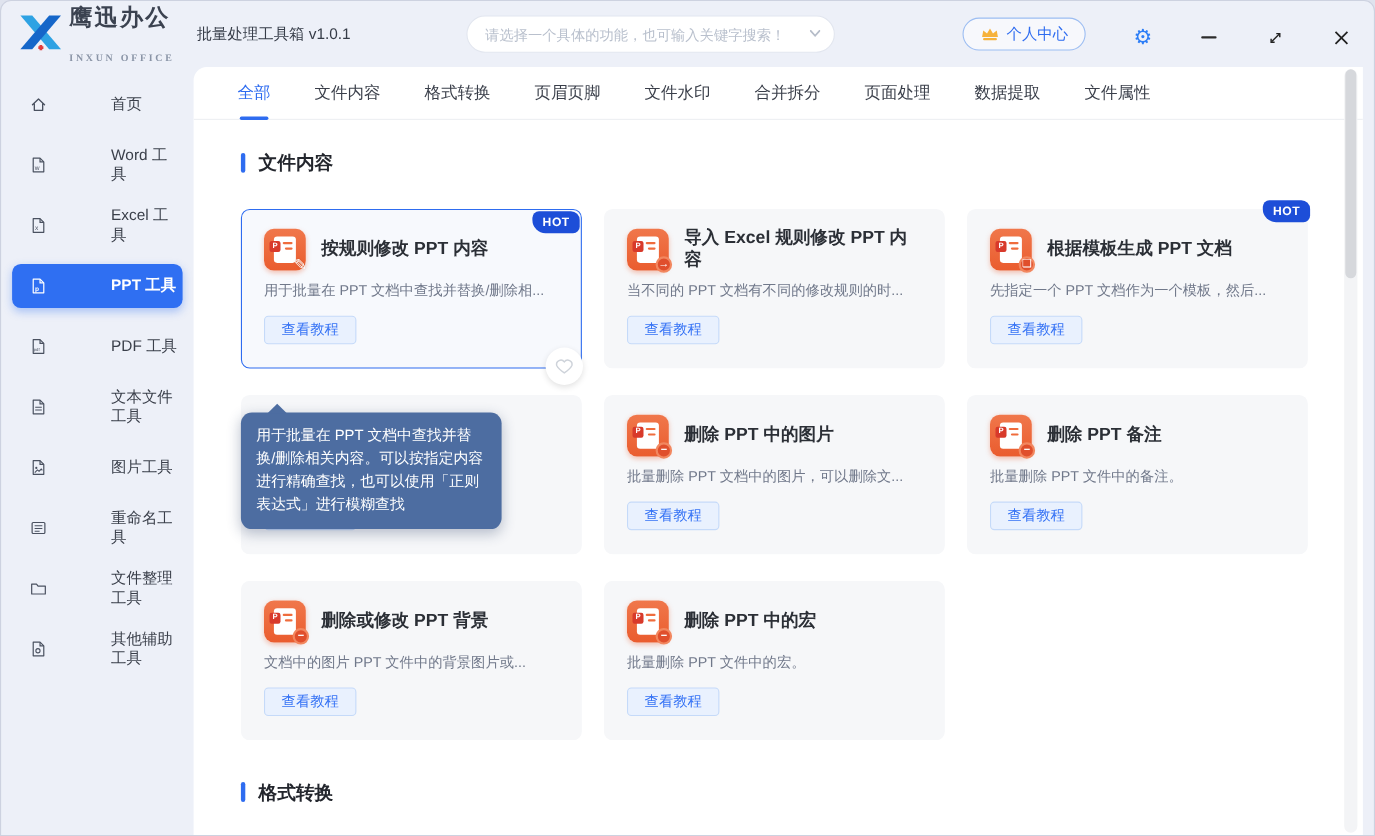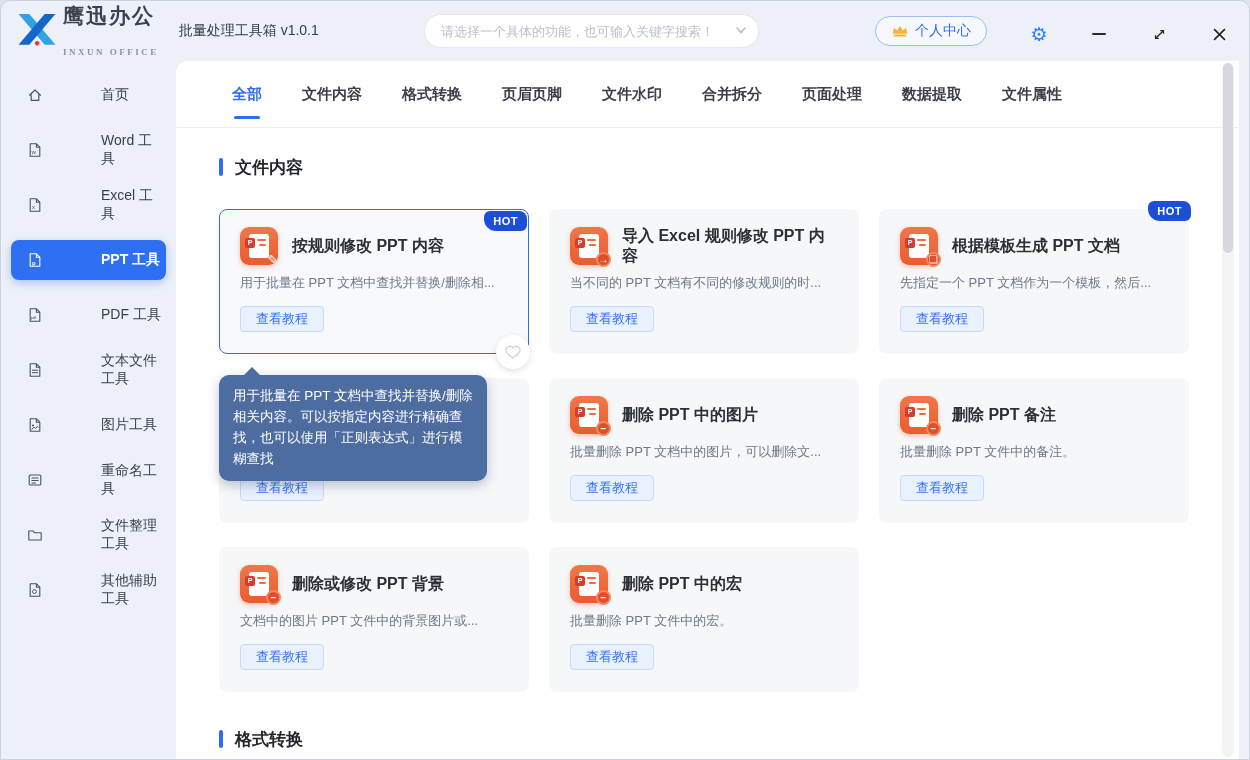--- a/index.html
+++ b/index.html
@@ -42,21 +42,21 @@
   .side-item { display:flex; align-items:center; height:40px; margin-bottom:15px; padding:0 0 0 16px;
       border-radius:8px; color:#3a3f4a; font-size:14px; cursor:pointer;gap:48px; }
   .side-item .side-icon { width:16px; height:16px; margin-right:10px; color:#4a5160; flex:0 0 auto; }
   .side-item .side-icon svg { width:16px; height:16px; display:block; }
   .side-item.active { background:#2f6ff2; color:#fff; font-weight:bold; box-shadow:0 3px 8px rgba(47,111,242,.35); }
   .side-item.active .side-icon { color:#fff; }
 
   
   .main { position:absolute; left:175px; top:60px; width:1063px; bottom:0; background:#fff;
           border-radius:12px 0 0 0; overflow:hidden; }
-  .tabsbar { height:67px; display:flex; align-items:center; padding-left:54px; border-bottom:1px solid #edeff2;font-weight:bold; }
+  .tabsbar { height:48px; display:flex; align-items:center; padding-left:38px; border-bottom:1px solid #edeff2; }
   .tab { position:relative; margin-right:36px; font-size:15px; color:#3a3f4a; cursor:pointer; padding:6px 2px; }
   .tab.active { color:#2e6cf0; }
   .tab.active::after { content:""; position:absolute; left:50%; transform:translateX(-50%);
       bottom:-9px; width:26px; height:3px; border-radius:2px; background:#2e6cf0; }
 
   .content { position:relative; padding:28px 0 0 43px; height:calc(100% - 68px); overflow:hidden; }
   .section-h { display:flex; align-items:center; height:22px; margin-bottom:31px; }
   .section-h .bar { width:4px; height:18px; background:#2e6cf0; border-radius:2px; margin-right:12px; }
   .section-h .s-title { font-size:17px; font-weight:bold; color:#23262d; }
   .section-h.second { margin-top:36px; }
@@ -90,21 +90,21 @@
   .tile .ln { position:absolute; right:3px; height:2px; background:#ef6c3d; border-radius:1px; }
   .tile .l1 { top:5px; width:9px; }
   .tile .l2 { top:10px; width:7px; }
   .tile .mini { position:absolute; right:-3px; bottom:-2px; width:15px; height:15px; border-radius:50%;
       background:#e04f2c; border:2px solid #f2875f; color:#fff; font-size:10px; line-height:11px;
       text-align:center; font-weight:bold; }
   .tile .pencil { position:absolute; right:-1px; bottom:-3px; font-size:14px; color:#fff;
       text-shadow:0 0 2px rgba(0,0,0,.15); transform:rotate(0deg); }
 
   
-  .tooltip { position:absolute; left:218px; top:374px; width:268px; background:#4d6da1; color:#fff;
+  .tooltip { position:absolute; left:218px; top:374px; width:237px; background:#4d6da1; color:#fff;
       border-radius:10px; padding:11px 14px; font-size:13.5px; line-height:1.55; z-index:50;
       box-shadow:0 4px 12px rgba(40,60,100,.3); }
   .tooltip .arrow { position:absolute; left:24px; top:-8px; width:0; height:0;
       border-left:9px solid transparent; border-right:9px solid transparent; border-bottom:9px solid #4d6da1; }
 
   
   .sb-track { position:absolute; right:5px; top:2px; bottom:2px; width:12px; background:#f3f4f6; border-radius:6px; }
   .sb-thumb { position:absolute; left:1px; top:0; width:10px; height:190px; background:#d6d8dc; border-radius:5px; }
 </style>
 </head>

